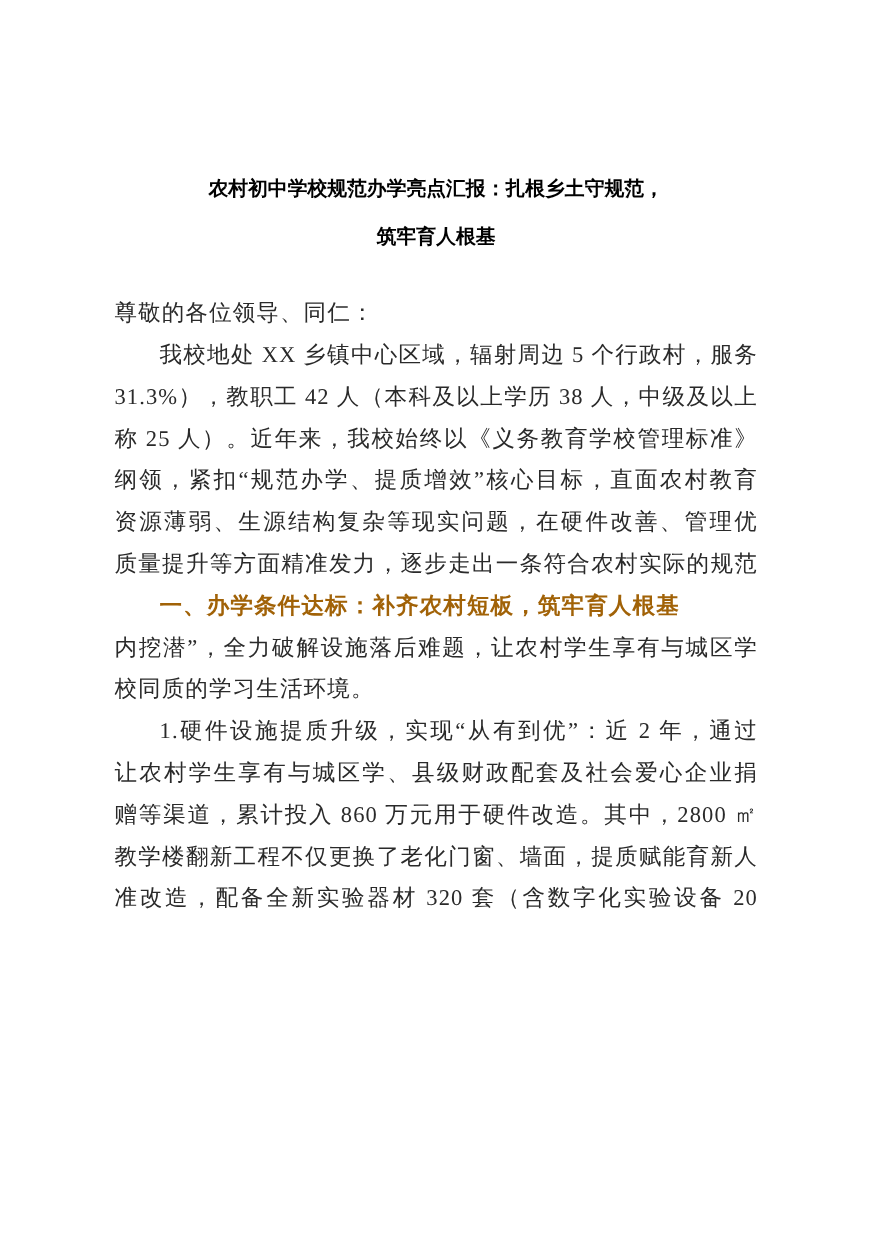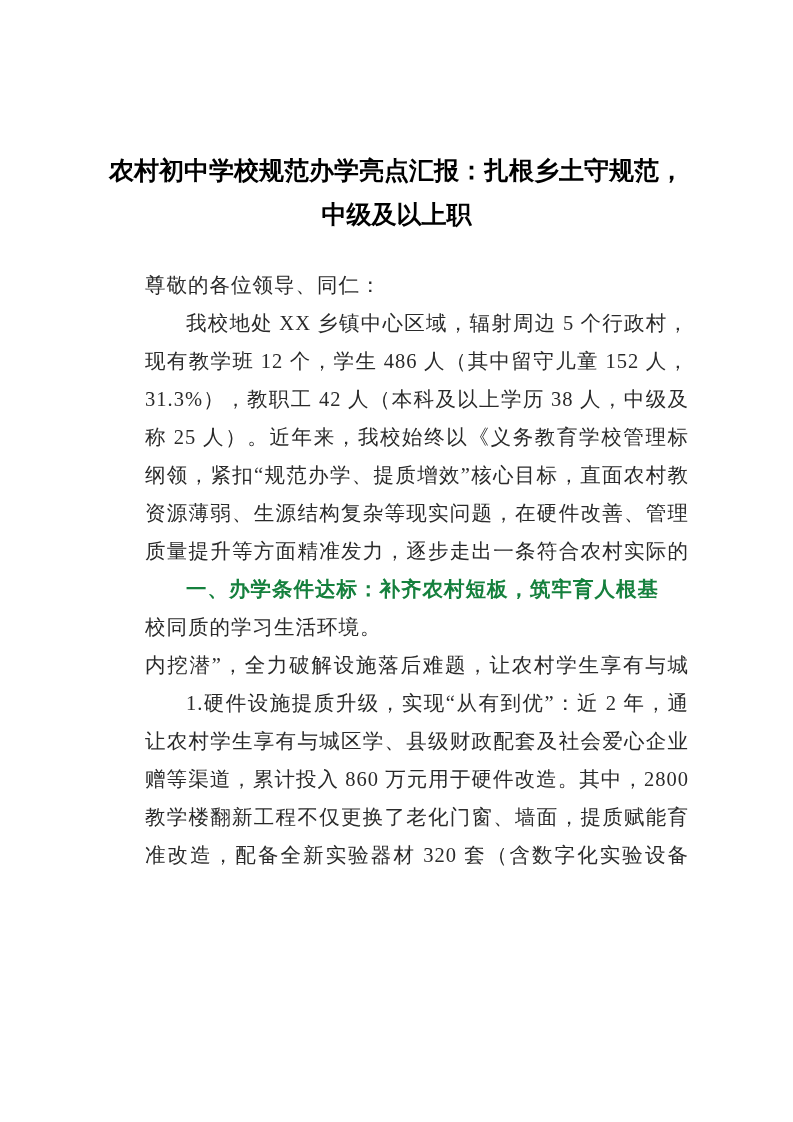--- a/index.html
+++ b/index.html
@@ -13,75 +13,73 @@
     height: 1122px;
     background: #ffffff;
     overflow: hidden;
     box-sizing: border-box;
     padding: 149px 104px 0 104px;
     font-family: "Liberation Serif", "DejaVu Serif", serif;
   }
   .doc-title {
     color: #000000;
     font-weight: bold;
-    font-size: 25px;
+    font-size: 18px;
     line-height: 44px;
     text-align: center;
     margin-bottom: 29px;
   }
   .title-line {
     width: 100%;
   }
   .doc-body {
     color: #2a2a2a;
   }
   .ln {
     height: 38px;
     line-height: 38px;
     font-size: 20.5px;
     letter-spacing: 1px;
     overflow: hidden;
     text-align: left;
-    margin-left: 41px;
   }
   .just {
     text-align: justify;
     text-align-last: justify;
   }
   .indent {
     text-indent: 2em;
   }
   .heading {
     font-weight: bold;
-    color: #15803d;
+    color: #a16207;
     text-indent: 2em;
   }
 </style>
 </head>
 <body>
 
 <div class="page">
 
   <div class="doc-title">
     <div class="title-line">农村初中学校规范办学亮点汇报：扎根乡土守规范，</div>
-    <div class="title-line">中级及以上职</div>
+    <div class="title-line">筑牢育人根基</div>
   </div>
 
   <div class="doc-body">
     <div class="ln">尊敬的各位领导、同仁：</div>
     <div class="ln just indent">我校地处 XX 乡镇中心区域，辐射周边 5 个行政村，服务半</div>
-    <div class="ln just">现有教学班 12 个，学生 486 人（其中留守儿童 152 人，占比</div>
     <div class="ln just">31.3%），教职工 42 人（本科及以上学历 38 人，中级及以上职</div>
     <div class="ln just">称 25 人）。近年来，我校始终以《义务教育学校管理标准》为</div>
     <div class="ln just">纲领，紧扣“规范办学、提质增效”核心目标，直面农村教育</div>
     <div class="ln just">资源薄弱、生源结构复杂等现实问题，在硬件改善、管理优化、</div>
     <div class="ln just">质量提升等方面精准发力，逐步走出一条符合农村实际的规范</div>
     <div class="ln heading">一、办学条件达标：补齐农村短板，筑牢育人根基</div>
+    <div class="ln just">内挖潜”，全力破解设施落后难题，让农村学生享有与城区学</div>
     <div class="ln">校同质的学习生活环境。</div>
-    <div class="ln just">内挖潜”，全力破解设施落后难题，让农村学生享有与城区学</div>
     <div class="ln just indent">1.硬件设施提质升级，实现“从有到优”：近 2 年，通过</div>
     <div class="ln just">让农村学生享有与城区学、县级财政配套及社会爱心企业捐</div>
     <div class="ln just">赠等渠道，累计投入 860 万元用于硬件改造。其中，2800 ㎡的</div>
     <div class="ln just">教学楼翻新工程不仅更换了老化门窗、墙面，提质赋能育新人</div>
     <div class="ln just">准改造，配备全新实验器材 320 套（含数字化实验设备 20 套），</div>
   </div>
 
 </div>
 
 </body></html>

